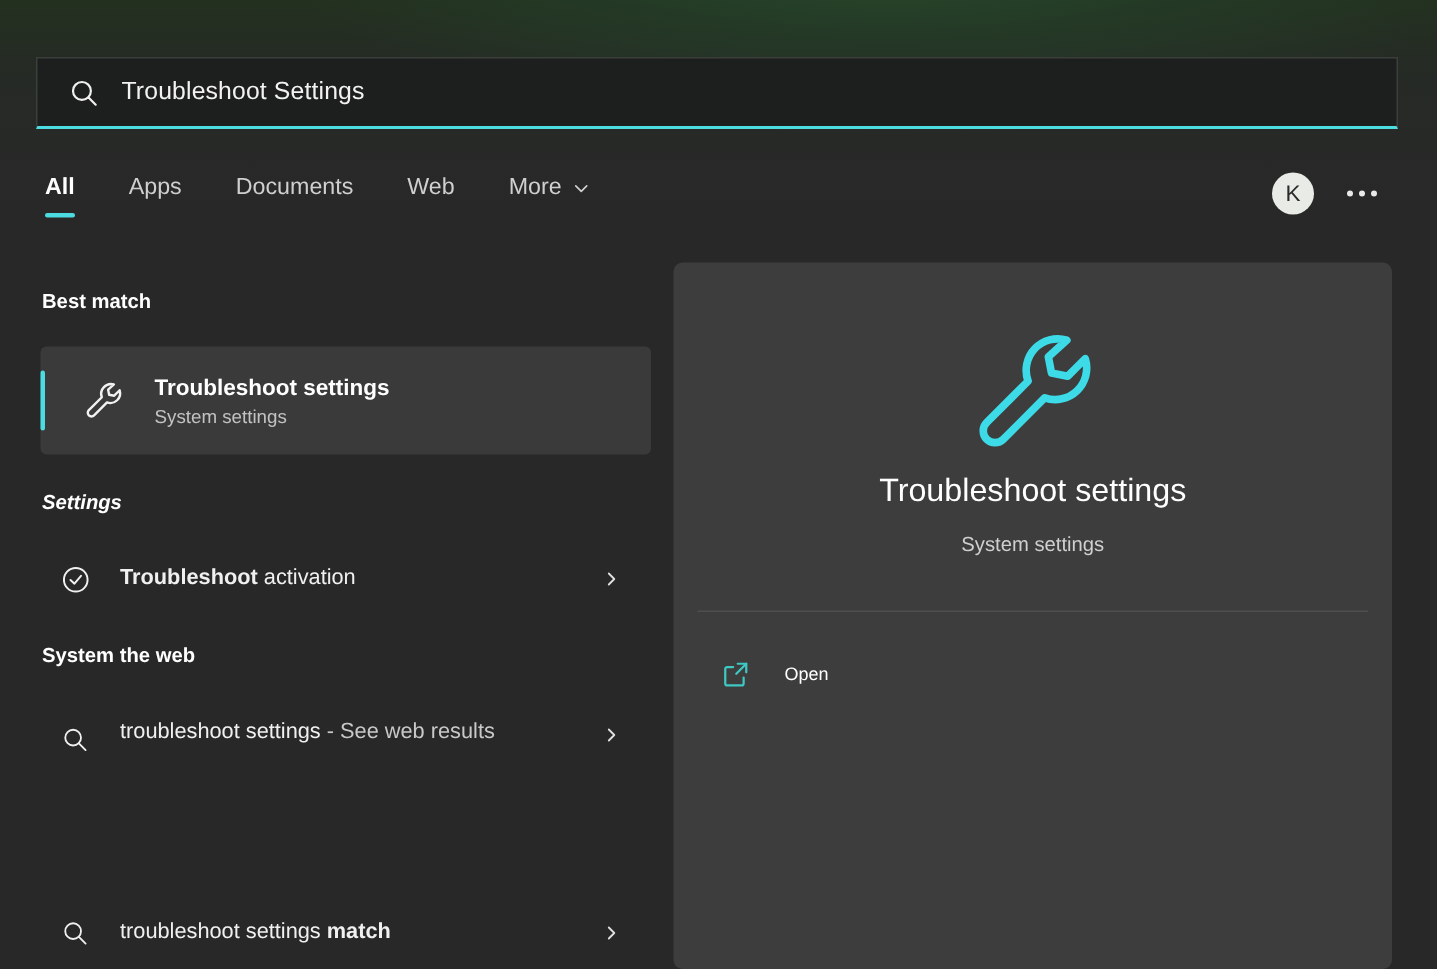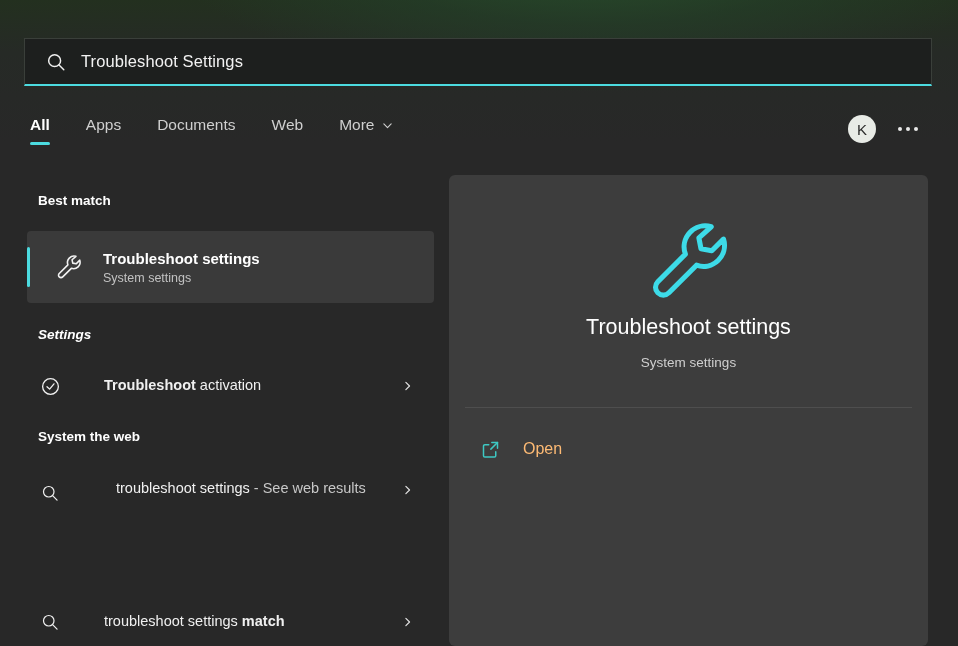--- a/index.html
+++ b/index.html
@@ -87,28 +87,27 @@
   
   .results {
     position: absolute;
     left: 0; top: 168px;
     width: 448px; height: 478px;
   }
   .section-head {
     font-size: 13.5px;
     font-weight: 700;
     color: #ffffff;
-    padding-left: 38px;
+    padding-left: 28px;
   }
   .row {
     display: flex; align-items: center;
     height: 40px;
     padding-left: 38px; padding-right: 14px;
     position: relative;
-    gap: 24px;
   }
   .row .row-icon {
     width: 24px; height: 24px;
     flex: none;
     display: flex; align-items: center; justify-content: center;
     margin-right: 18px;
   }
   .row .row-label { font-size: 14.5px; color: #f0f0f0; line-height: 1.35; }
   .row .chev-right {
     position: absolute; right: 34px; top: 50%;
@@ -136,21 +135,21 @@
     width: 32px; height: 32px;
     margin-left: 26px; margin-right: 18px;
     flex: none;
     display: flex; align-items: center; justify-content: center;
   }
   .bestmatch .bm-title { font-size: 15px; font-weight: 700; color: #ffffff; line-height: 1.3; }
   .bestmatch .bm-sub { font-size: 12.5px; color: #c2c2c2; margin-top: 3px; }
 
   .tall { height: 58px; align-items: flex-start; padding-top: 9px; }
   .tall .row-icon { margin-top: 2px; }
-  .tall .row-label { max-width: 250px; margin-left: 12px; }
+  .tall .row-label { max-width: 250px; }
 
   .b { font-weight: 700; }
   .dim { color: #c8c8c8; }
 
   
   .preview {
     position: absolute;
     left: 449px; top: 175px;
     width: 479px; height: 471px;
     background: #3d3d3d;
@@ -175,21 +174,21 @@
   .preview .p-div {
     position: absolute; left: 16px; right: 16px; top: 232px;
     height: 1px; background: #4e4e4e;
   }
   .preview .p-action {
     position: absolute; left: 30px; top: 258px;
     display: flex; align-items: center;
     height: 32px;
   }
   .preview .p-action .a-icon { width: 22px; height: 22px; margin-right: 22px; display: flex; align-items: center; justify-content: center; }
-  .preview .p-action .a-label { font-size: 16px; color: #fdba74; }
+  .preview .p-action .a-label { font-size: 12px; color: #ffffff; }
 </style>
 </head>
 <body>
 
 <div id="root">
 
   <div class="searchbar">
     <span class="s-icon">
       <svg viewBox="0 0 24 24" width="22" height="22" fill="none" stroke="#f0f0f0" stroke-width="1.6">
         <circle cx="10.5" cy="10.5" r="6.5"></circle>

